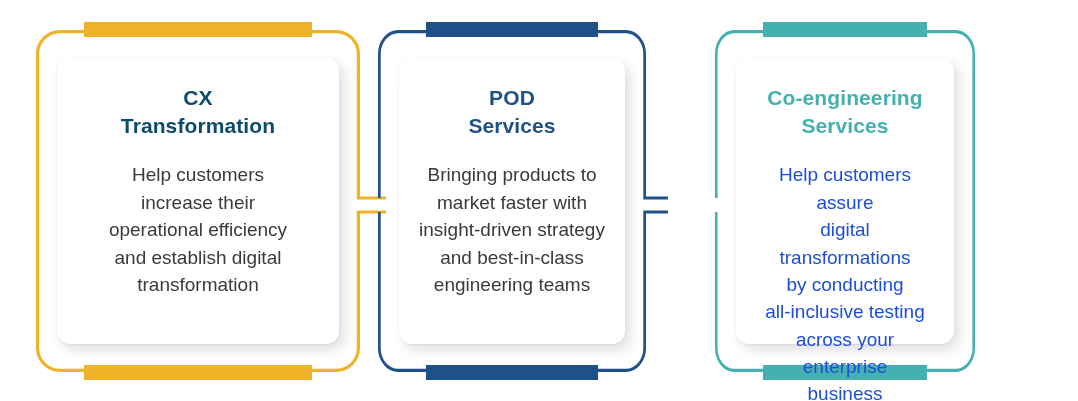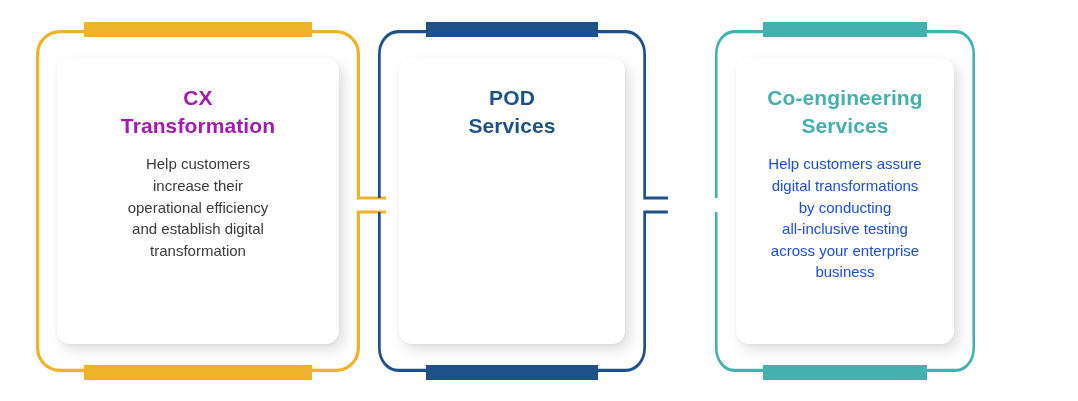--- a/index.html
+++ b/index.html
@@ -78,25 +78,25 @@
     font-size: 21px;
     font-weight: bold;
     line-height: 1.32;
     text-align: center;
     letter-spacing: 0.1px;
     margin: 0 0 14px 0;
     white-space: pre-line;
   }
 
   .card-body {
-    font-size: 15px;
+    font-size: 19px;
     line-height: 1.44;
     text-align: center;
     color: #3a3a3a;
-    margin: 0;
+    margin: 8px;
     padding: 0 6px;
     white-space: pre-line;
   }
   .unit-2 .card-body { padding: 0 2px; }
   .unit-3 .card-body { padding: 0 4px; }
 </style>
 </head>
 <body>
 
 <div id="board">
@@ -116,21 +116,21 @@
                L 350 168
                M 350 182
                L 322.4 182
                L 322.4 318
                A 22.4 22.4 0 0 1 300 340.4" style="stroke: rgb(239, 179, 42);"></path>
     </svg>
     <div class="bar bar-top" style="background: rgb(239, 179, 42);"></div>
     <div class="bar bar-bottom" style="background: rgb(239, 179, 42);"></div>
 
     <div class="card">
-      <h3 class="card-title" style="color: #a21caf;">CX
+      <h3 class="card-title" style="color: #0c4a6e;">CX
 Transformation</h3>
       <p class="card-body" style="color: rgb(58, 58, 58);">Help customers
 increase their
 operational efficiency
 and establish digital
 transformation</p>
     </div>
   </div>
 
   <div class="unit unit-2">
@@ -150,20 +150,25 @@
                L 24 340.4
                A 22.4 22.4 0 0 1 1.6 318
                L 1.6 182" style="stroke: rgb(31, 81, 137);"></path>
     </svg>
     <div class="bar bar-top" style="background: rgb(31, 81, 137);"></div>
     <div class="bar bar-bottom" style="background: rgb(31, 81, 137);"></div>
 
     <div class="card">
       <h3 class="card-title" style="color: rgb(31, 81, 137);">POD
 Services</h3>
+      <p class="card-body" style="color: rgb(58, 58, 58);">Bringing products to
+market faster with
+insight-driven strategy
+and best-in-class
+engineering teams</p>
     </div>
   </div>
 
   <div class="unit unit-3">
     <svg class="frame-svg" viewBox="0 0 325 342" preserveAspectRatio="none">
 
       <path class="frame-path" id="frame-3" d="M 1.6 168
                L 1.6 24
                A 22.4 22.4 0 0 1 24 1.6
                L 301 1.6

